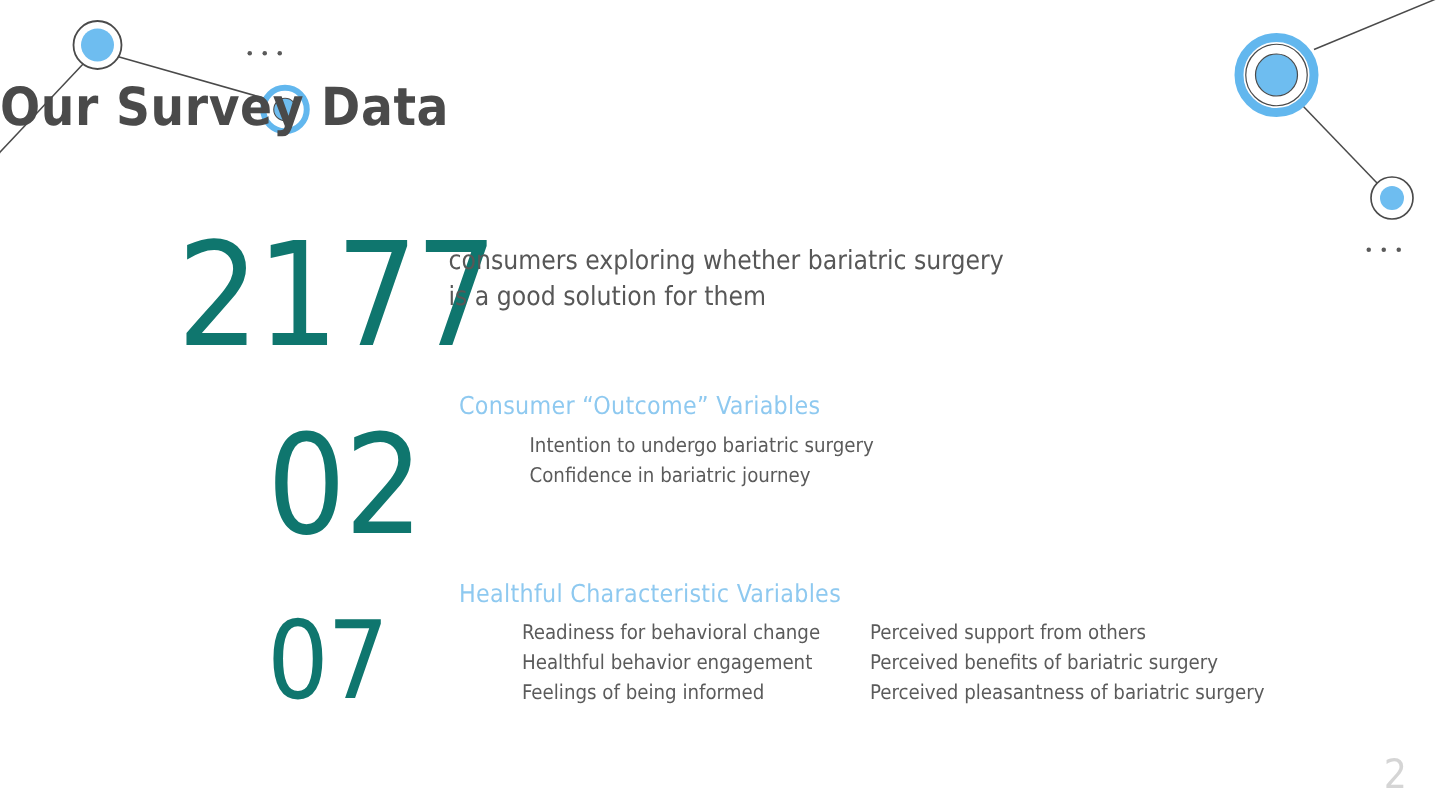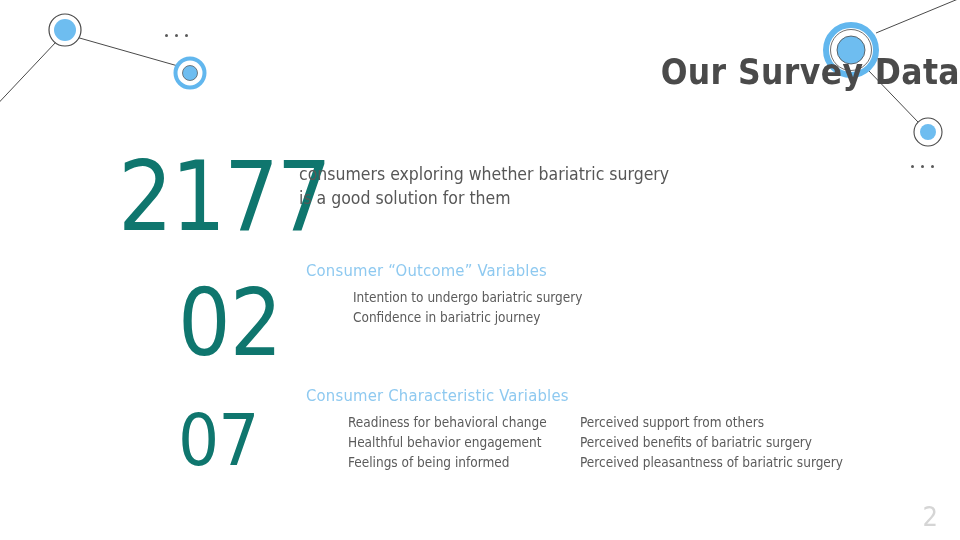--- a/index.html
+++ b/index.html
@@ -41,21 +41,21 @@
   }
   #dots-left  { left: 165px; top: 34px; }
   #dots-right { left: 911px; top: 165px; }
 
   
   #title {
     position: absolute;
     left: 0;
     top: 52px;
     width: 960px;
-    text-align: right;
+    text-align: left;
     font-family: "DejaVu Sans Condensed", "Liberation Sans Narrow", "Liberation Sans", sans-serif;
     font-weight: bold;
     font-size: 35px;
     letter-spacing: 0.4px;
     color: #4a4a4a;
   }
 
   
   .bignum {
     position: absolute;
@@ -170,21 +170,21 @@
 is a good solution for them</div>
 
   <div class="bignum" id="num-02">02</div>
   <div class="sec-head" id="head-02">Consumer “Outcome” Variables</div>
   <div class="item-list" id="list-02">
     <div>Intention to undergo bariatric surgery</div>
     <div>Confidence in bariatric journey</div>
   </div>
 
   <div class="bignum" id="num-07">07</div>
-  <div class="sec-head" id="head-07">Consumer Characteristic Variables</div>
+  <div class="sec-head" id="head-07">Healthful Characteristic Variables</div>
   <div class="item-list" id="list-07-a">
     <div>Readiness for behavioral change</div>
     <div>Healthful behavior engagement</div>
     <div>Feelings of being informed</div>
   </div>
   <div class="item-list" id="list-07-b">
     <div>Perceived support from others</div>
     <div>Perceived benefits of bariatric surgery</div>
     <div>Perceived pleasantness of bariatric surgery</div>
   </div>

